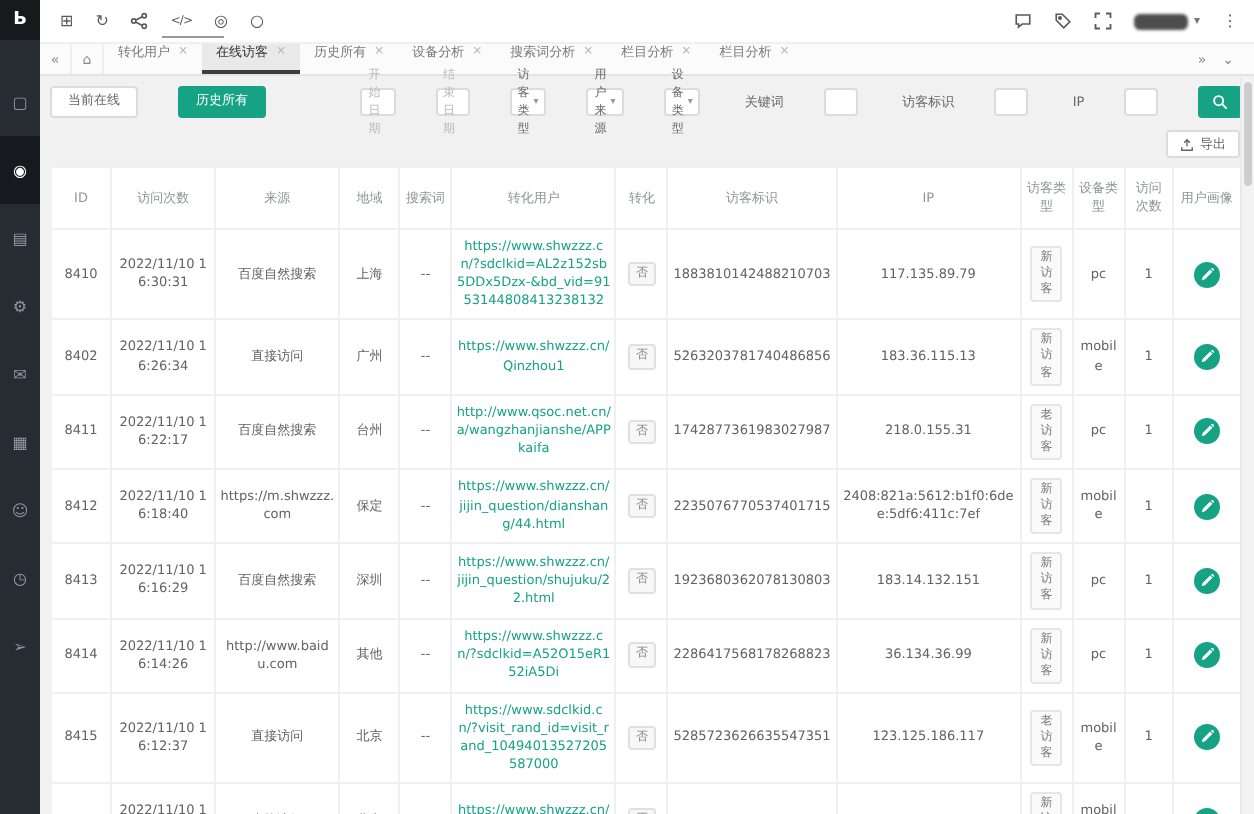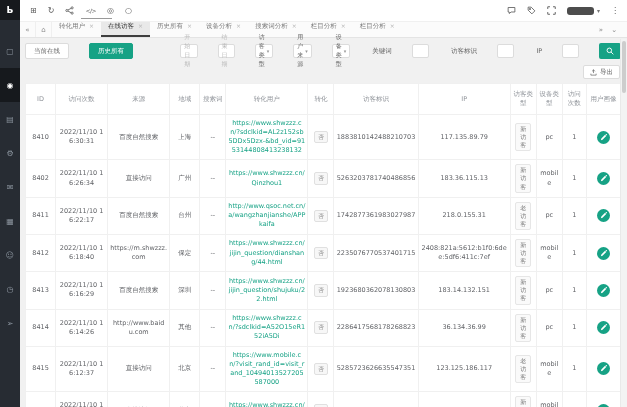--- a/index.html
+++ b/index.html
@@ -376,21 +376,21 @@
                     <path d="M1.5 10.5l.8-2.8 6.4-6.4 2 2-6.4 6.4zM9.4.6l2 2 .4-.4a1 1 0 0 0 0-1.4l-.6-.6a1 1 0 0 0-1.4 0z"></path>
                   </svg>
                 </span></td>
             </tr>
             <tr>
               <td>8415</td>
               <td>2022/11/10 16:12:37</td>
               <td>直接访问</td>
               <td>北京</td>
               <td>--</td>
-              <td class="c-entry"><a class="entry-link">https://www.mobile.cn/?visit_rand_id=visit_rand_10494013527205587000</a></td>
+              <td class="c-entry"><a class="entry-link">https://www.sdclkid.cn/?visit_rand_id=visit_rand_10494013527205587000</a></td>
               <td><span class="badge">否</span></td>
               <td>5285723626635547351</td>
               <td>123.125.186.117</td>
               <td><span class="vtag">老访客</span></td>
               <td>mobile</td>
               <td>1</td>
               <td><span class="edit-btn">
                   <svg width="7" height="7" viewBox="0 0 12 12" fill="#fff">
                     <path d="M1.5 10.5l.8-2.8 6.4-6.4 2 2-6.4 6.4zM9.4.6l2 2 .4-.4a1 1 0 0 0 0-1.4l-.6-.6a1 1 0 0 0-1.4 0z"></path>
                   </svg>

